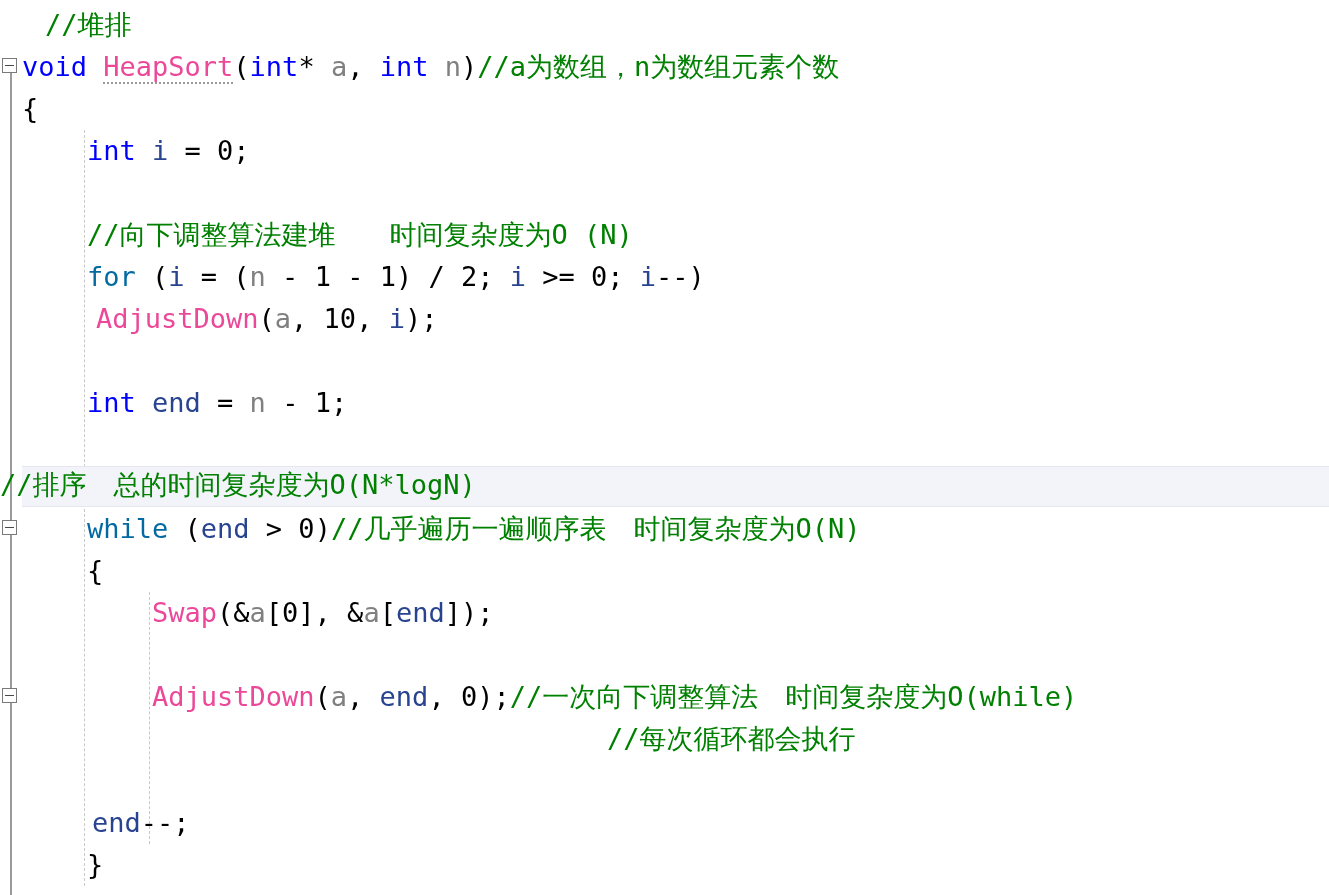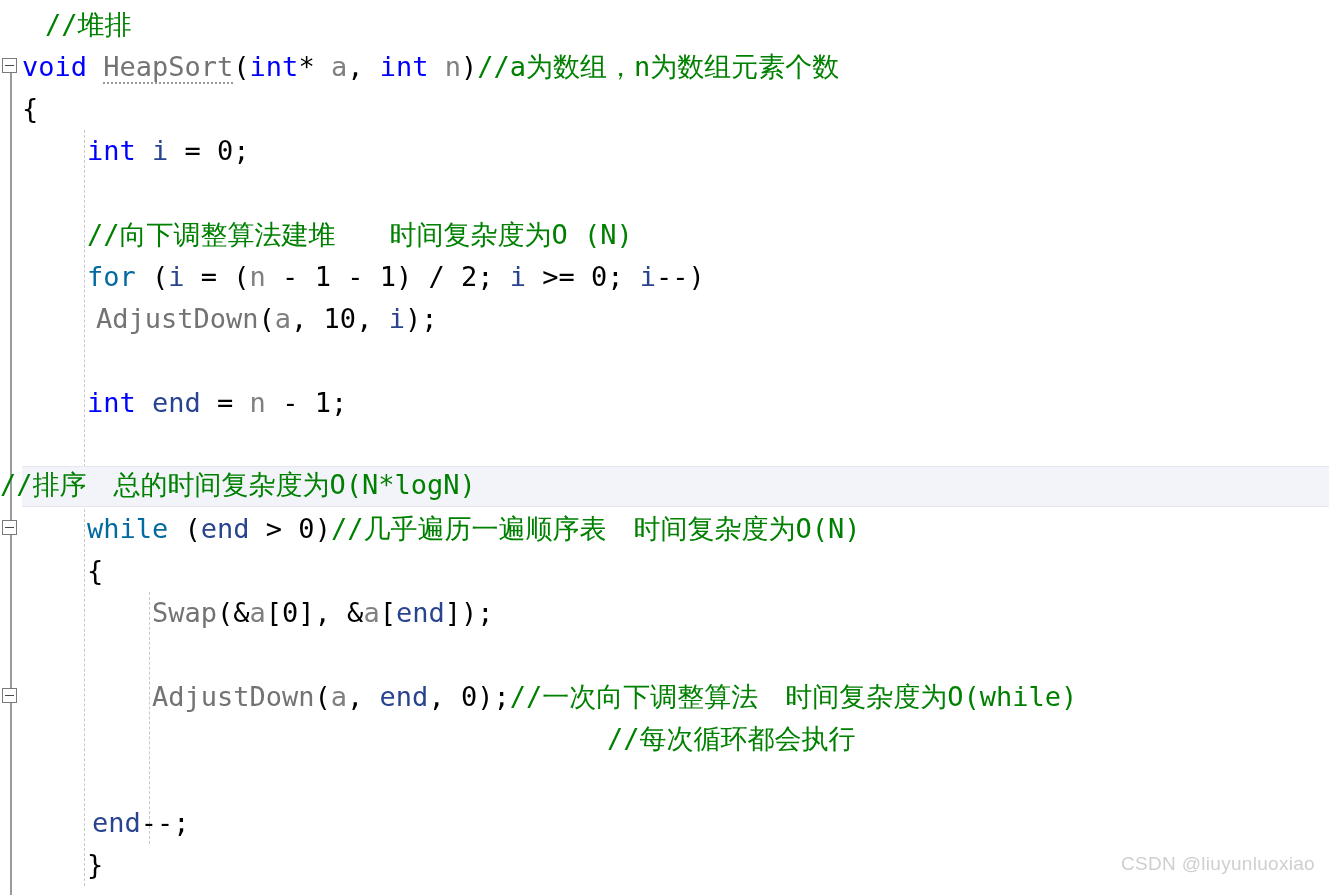--- a/index.html
+++ b/index.html
@@ -46,21 +46,21 @@
   
   .code-line{
     position:absolute;left:0;right:0;height:42px;
     white-space:pre;
     color:#000000;
   }
   .code-line .txt{display:inline;}
   
   .kw      {color:#0000ff;}
   .ctl     {color:#0369a1;}
-  .fn      {color:#737373;}
+  .fn      {color:#ec4899;}
   .param   {color:#808080;}
   .var     {color:#28438f;}
   .cmt     {color:#008000;}
   .num     {color:#000000;}
   .punc    {color:#000000;}
   .squiggle{
     border-bottom:2px dotted #9a9a9a;
   }
   
   .watermark{
@@ -108,14 +108,13 @@
       <div class="code-line" style="top: 592px; padding-left: 152px;"><span class="txt fn">Swap</span><span class="txt punc">(&amp;</span><span class="txt param">a</span><span class="txt punc">[</span><span class="txt num">0</span><span class="txt punc">], &amp;</span><span class="txt param">a</span><span class="txt punc">[</span><span class="txt var">end</span><span class="txt punc">]);</span></div>
       <div class="code-line" style="top: 634px; padding-left: 152px;"></div>
       <div class="code-line" style="top: 676px; padding-left: 152px;"><span class="txt fn">AdjustDown</span><span class="txt punc">(</span><span class="txt param">a</span><span class="txt punc">, </span><span class="txt var">end</span><span class="txt punc">, </span><span class="txt num">0</span><span class="txt punc">);</span><span class="txt cmt">//一次向下调整算法　时间复杂度为O(while)</span></div>
       <div class="code-line" style="top: 718px; padding-left: 607px;"><span class="txt cmt">//每次循环都会执行</span></div>
       <div class="code-line" style="top: 760px; padding-left: 152px;"></div>
       <div class="code-line" style="top: 802px; padding-left: 92px;"><span class="txt var">end</span><span class="txt punc">--;</span></div>
       <div class="code-line" style="top: 844px; padding-left: 87px;"><span class="txt punc">}</span></div>
       <div class="code-line" style="top: 886px; padding-left: 22px;"><span class="txt punc">}</span></div>
     </div>
 
-  <div class="watermark">CSDN @liuyunluoxiao</div>
 </div>
 
 </body></html>

